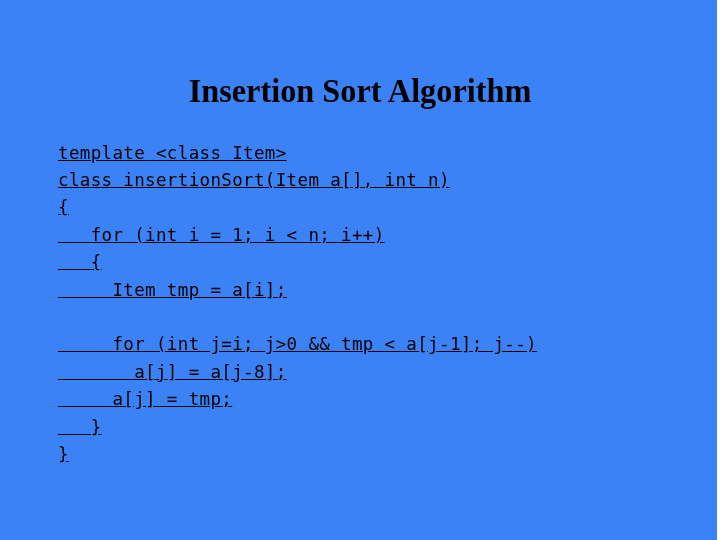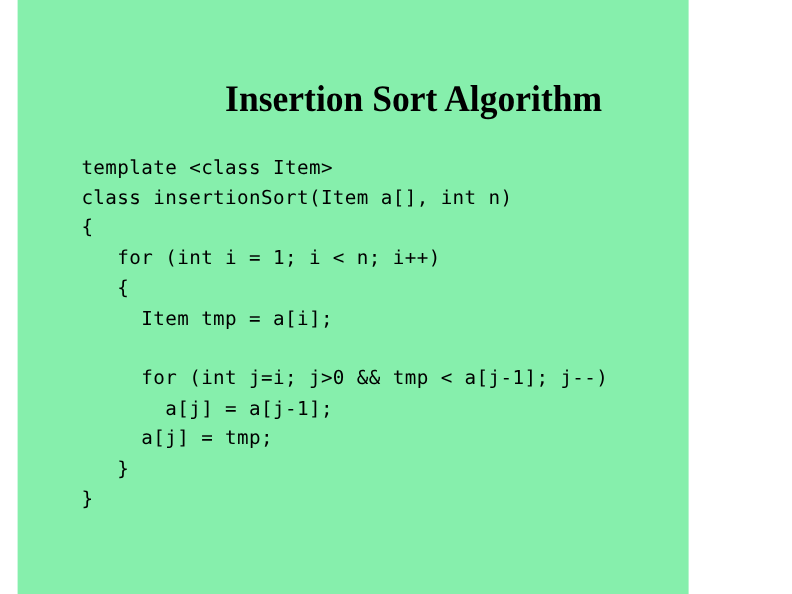--- a/index.html
+++ b/index.html
@@ -8,24 +8,23 @@
   }
   body {
     width: 720px;
     height: 540px;
     background: #ffffff;
     overflow: hidden;
     font-family: "Liberation Sans", sans-serif;
   }
   #slide {
     position: relative;
-    width: 610px;
+    width: 717px;
     height: 540px;
-    background: #86efac;
-    margin-left: 16px;
+    background: #3b82f6;
   }
   #slide-title {
     position: absolute;
     left: 0;
     top: 48px;
     width: 720px;
     text-align: center;
     font-family: "Liberation Serif", "DejaVu Serif", serif;
     font-weight: bold;
     font-size: 34px;
@@ -44,38 +43,39 @@
     font-family: "Liberation Mono", "DejaVu Sans Mono", monospace;
     font-size: 17.5px;
     line-height: 26.4px;
     color: #000000;
     white-space: pre;
     letter-spacing: 0.35px;
   }
   .code-line {
     white-space: pre;
     min-height: 26.4px;
+    text-decoration: underline;
   }
   .code-line.blank {
     height: 26.4px;
   }
 </style>
 </head>
 <body>
 
 <div id="slide">
 
   <h1 id="slide-title">Insertion Sort Algorithm</h1>
 
   <pre id="code-block"><code><span class="code-line">template &lt;class Item&gt;</span>
 <span class="code-line">class insertionSort(Item a[], int n)</span>
 <span class="code-line">{</span>
 <span class="code-line">   for (int i = 1; i &lt; n; i++)</span>
 <span class="code-line">   {</span>
 <span class="code-line">     Item tmp = a[i];</span>
 <span class="code-line blank"></span>
 <span class="code-line">     for (int j=i; j&gt;0 &amp;&amp; tmp &lt; a[j-1]; j--)</span>
-<span class="code-line">       a[j] = a[j-1];</span>
+<span class="code-line">       a[j] = a[j-8];</span>
 <span class="code-line">     a[j] = tmp;</span>
 <span class="code-line">   }</span>
 <span class="code-line">}</span></code></pre>
 
 </div>
 
 </body></html>

